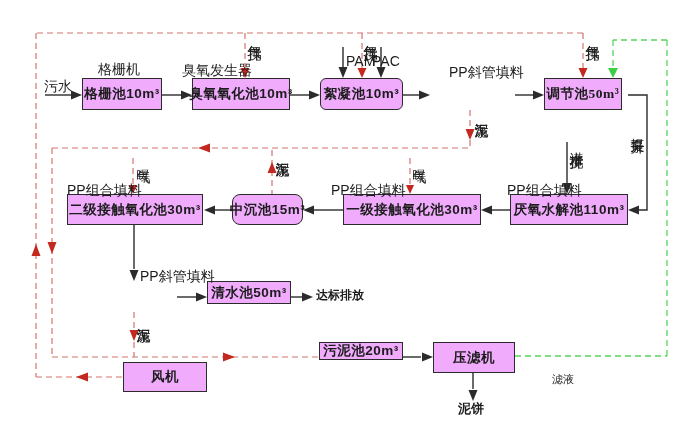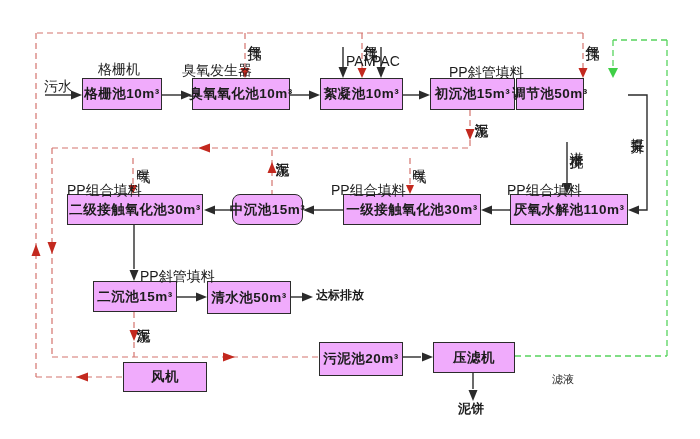--- a/index.html
+++ b/index.html
@@ -110,54 +110,48 @@
     </g>
     <polygon fill="#3fcf46" points="613,78 608,68 618,68"></polygon>
   </svg>
 
   <div class="box" style="left:82px;top:78px;width:80px;height:32px;">
       <span>格栅池10m³</span>
     </div>
   <div class="box" style="left:192px;top:78px;width:98px;height:32px;">
       <span>臭氧氧化池10m³</span>
     </div>
-  <div class="box" style="left:320px;top:78px;width:83px;height:32px;">
+  <div class="box" style="left:320px;top:78px;width:83px;height:32px;border-radius:6px;">
       <span>絮凝池10m³</span>
     </div>
-  <div class="box" style="left:430px;top:78px;width:85px;height:32px;">
-      <span>初沉池15m³</span>
-    </div>
-  <div class="box" style="left:516px;top:78px;width:68px;height:32px;">
+  <div class="box" style="left:544px;top:78px;width:78px;height:32px;font-family:Liberation Serif, serif;">
       <span>调节池50m³</span>
     </div>
 
   <div class="box" style="left:67px;top:194px;width:136px;height:31px;text-align:center;">
       <span>二级接触氧化池30m³</span>
     </div>
   <div class="box" style="left:232px;top:194px;width:71px;height:31px;border-radius:8px;">
       <span>中沉池15m³</span>
     </div>
   <div class="box" style="left:343px;top:194px;width:138px;height:31px;">
       <span>一级接触氧化池30m³</span>
     </div>
   <div class="box" style="left:510px;top:194px;width:118px;height:31px;">
       <span>厌氧水解池110m³</span>
     </div>
 
-  <div class="box" style="left:93px;top:281px;width:84px;height:31px;">
-      <span>二沉池15m³</span>
-    </div>
-  <div class="box" style="left:207px;top:281px;width:84px;height:33px;">
+  <div class="box" style="left:207px;top:281px;width:84px;height:23px;">
       <span>清水池50m³</span>
     </div>
 
   <div class="box" style="left:123px;top:362px;width:84px;height:30px;">
       <span>风机</span>
     </div>
-  <div class="box" style="left:319px;top:342px;width:84px;height:34px;justify-content:center;">
+  <div class="box" style="left:319px;top:342px;width:84px;height:18px;justify-content:center;">
       <span>污泥池20m³</span>
     </div>
   <div class="box" style="left:433px;top:342px;width:82px;height:31px;">
       <span>压滤机</span>
     </div>
 
   <div class="lbl s10" style="left:44px;top:79px;">污水</div>
   <div class="lbl s10" style="left:98px;top:62px;">格栅机</div>
   <div class="lbl s10" style="left:182px;top:63px;">臭氧发生器</div>
   <div class="lbl s10 vtext" style="left:248px;top:34px;">气搅拌</div>

